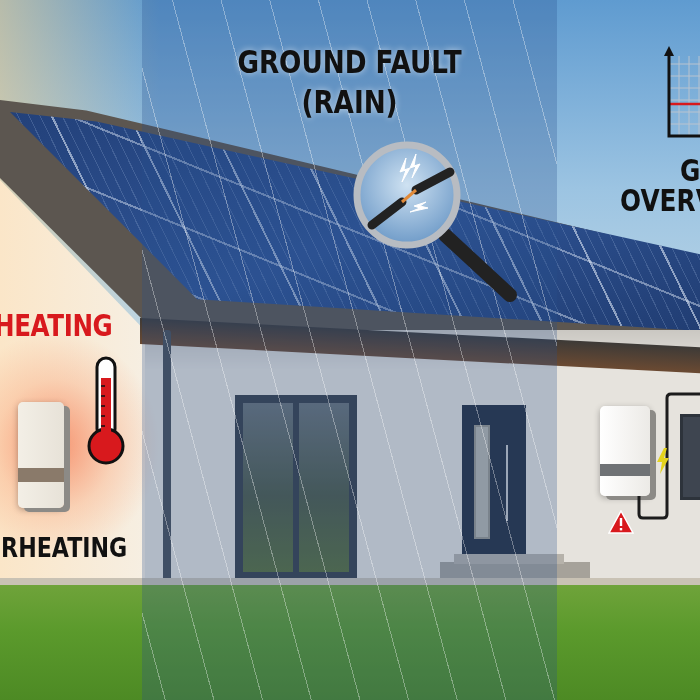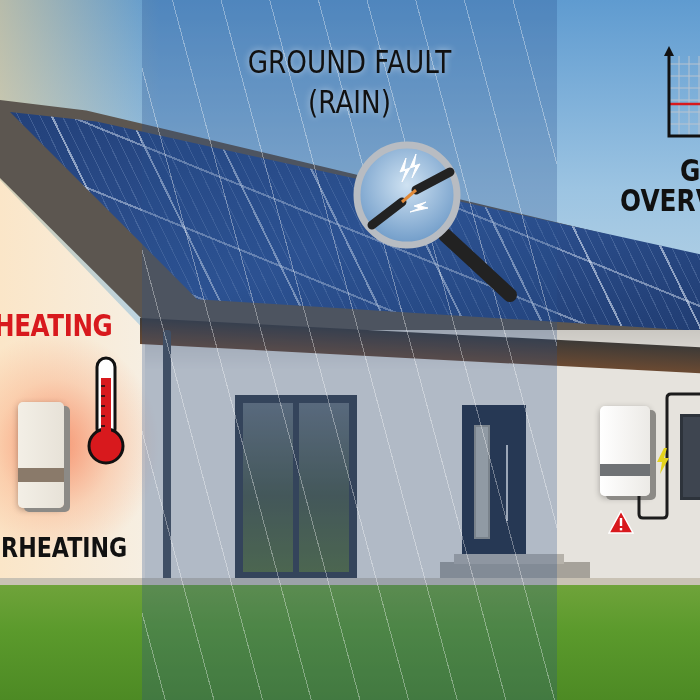--- a/index.html
+++ b/index.html
@@ -52,21 +52,21 @@
   .inverter .band { position:absolute; left:0; right:0; height:14px; background:#8a7a6a; }
   .inv-left { left:18px; top:402px; width:46px; height:106px; }
   .inv-left .band { top:66px; }
   .inv-right { left:600px; top:406px; width:50px; height:90px; background:linear-gradient(90deg,#ffffff,#eceae6); }
   .inv-right .band { top:58px; background:#6f7275; height:12px; }
   .thermo { position:absolute; left:86px; top:356px; width:44px; height:112px; }
   
   .grid-chart { position:absolute; left:663px; top:44px; width:40px; height:96px; }
   .grid-title1 { position:absolute; left:680px; top:152px; font-weight:bold; font-size:31px; color:#111; font-family:"DejaVu Sans", sans-serif; transform:scaleX(0.8); transform-origin:left top; }
   .grid-title2 { position:absolute; left:620px; top:182px; font-weight:bold; font-size:31px; color:#111; font-family:"DejaVu Sans", sans-serif; transform:scaleX(0.8); transform-origin:left top; }
-  .center-title { position:absolute; left:142px; top:42px; width:415px; text-align:center; font-weight:normal; font-size:32px; line-height:40px; color:#111; font-family:"DejaVu Sans", sans-serif;
+  .center-title { position:absolute; left:142px; top:42px; width:415px; text-align:center; font-weight:bold; font-size:32px; line-height:40px; color:#111; font-family:"DejaVu Sans", sans-serif;
     text-shadow:0 0 8px rgba(255,255,255,0.6); }
   .center-title span { display:block; transform:scaleX(0.82); }
   .magnifier { position:absolute; left:350px; top:140px; width:175px; height:170px; }
   .warn { position:absolute; left:608px; top:510px; width:26px; height:24px; }
   .cable-right { position:absolute; left:635px; top:392px; width:70px; height:130px; }
   .right-window { position:absolute; left:680px; top:414px; width:22px; height:80px; background:#3e4550; border:3px solid #2d333b; }
   .bolt { position:absolute; left:656px; top:448px; width:14px; height:26px; }
 </style>
 </head>
 <body>

